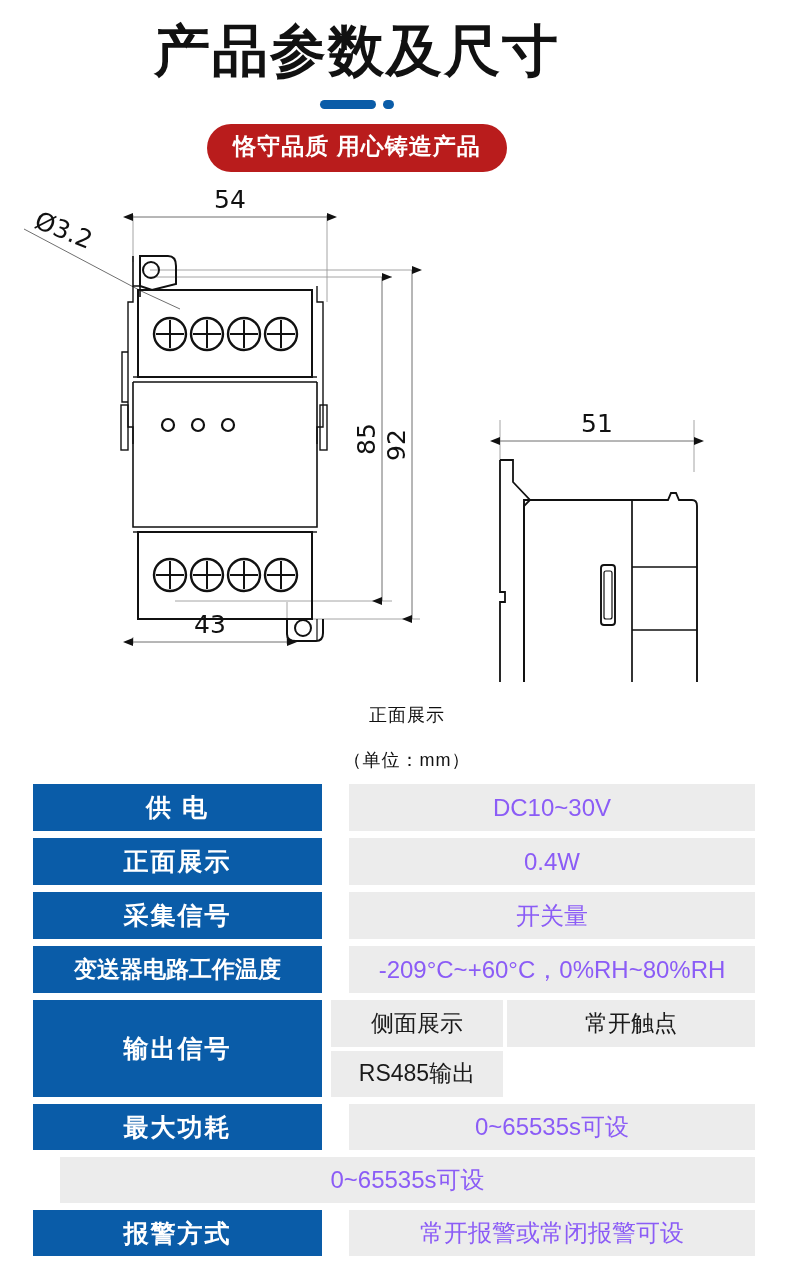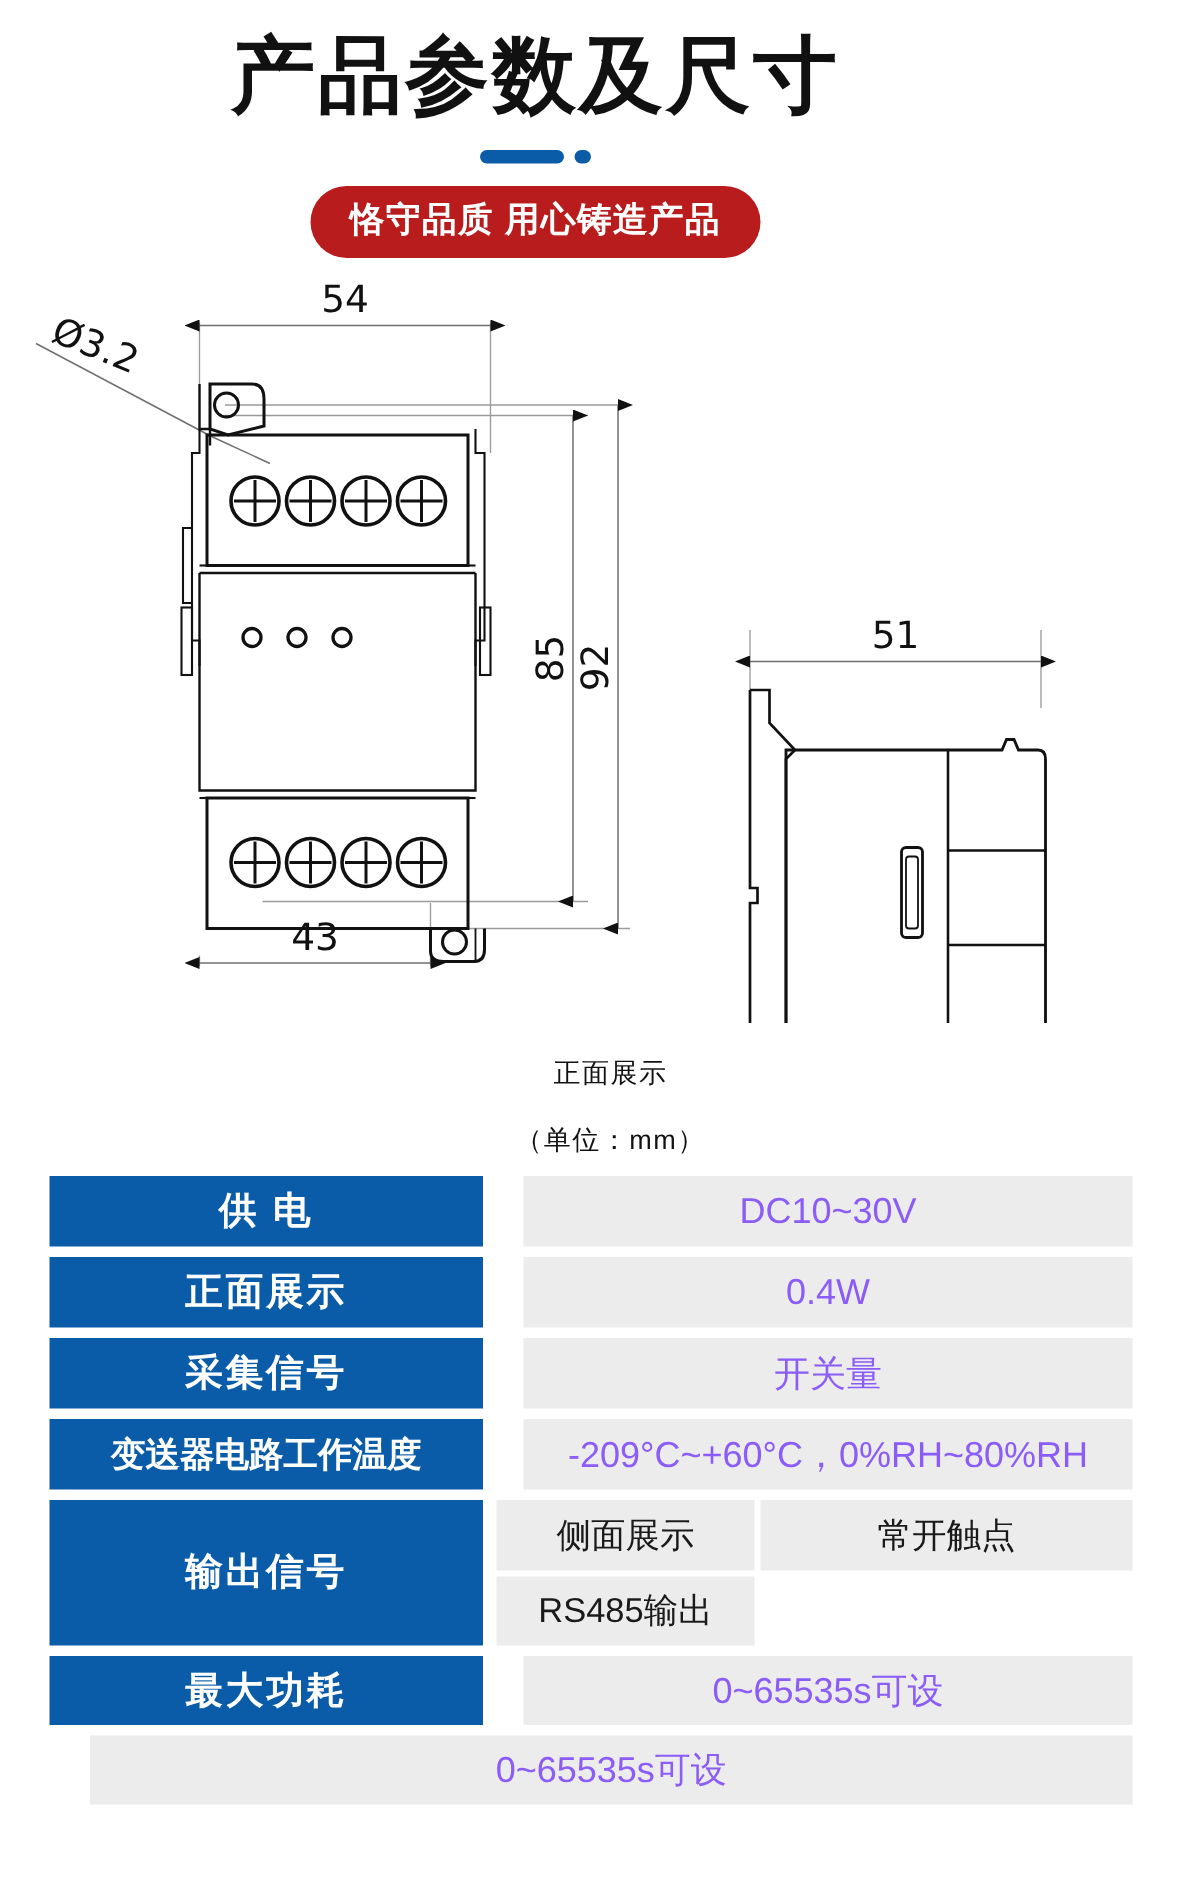--- a/index.html
+++ b/index.html
@@ -359,14 +359,18 @@
 
   <div class="srow">
     <div class="skey h60">最大功耗</div>
     <div class="sval h60">0~65535s可设</div>
   </div>
 
   <div class="srow">
     <div class="sval h60">0~65535s可设</div>
   </div>
 
+  <div class="srow">
+    <div class="skey h60">报警方式</div>
+    <div class="sval h60">常开报警或常闭报警可设</div>
+  </div>
 
 </div>
 
 </body></html>

